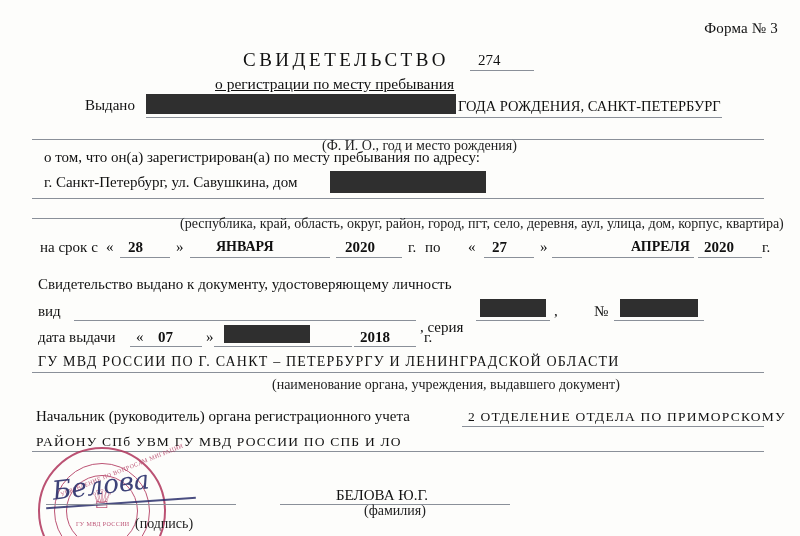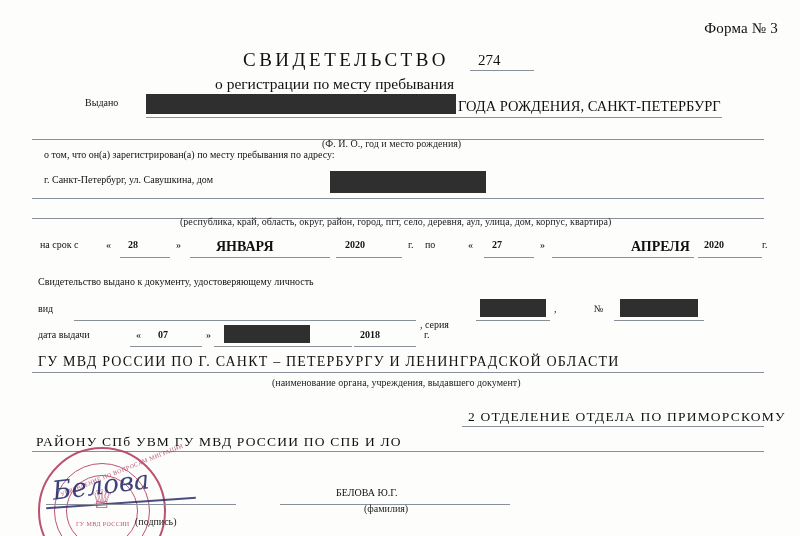--- a/index.html
+++ b/index.html
@@ -22,38 +22,39 @@
     position: absolute;
     border-bottom: 1px solid #8a9099;
     height: 0;
   }
   .redact {
     position: absolute;
     background: #2f2f2f;
   }
   .txt { position: absolute; white-space: nowrap; }
   .small-caption {
-    font-size: 10px;
+    font-size: 14px;
     color: #222;
     text-align: left;
   }
   .form-no {
     font-size: 15px;
     letter-spacing: 0.2px;
   }
   .title-main {
     font-size: 19px;
     letter-spacing: 3.5px;
     font-weight: 400;
   }
   .title-sub {
     font-size: 15.5px;
+    text-decoration: underline;
   }
   .body-text {
-    font-size: 10px;
+    font-size: 15px;
   }
   .handwrite-num {
     font-size: 15px;
     text-decoration: none;
   }
   .spaced {
     letter-spacing: 1.2px;
   }
   .stamp {
     position: absolute;
@@ -185,20 +186,21 @@
   <div class="redact" style="left:224px; top:325px; width:86px; height:18px;"></div>
   <div class="line" style="left:214px; top:346px; width:138px;"></div>
   <div class="txt body-text" style="left:360px; top:329px; font-weight:bold;">2018</div>
   <div class="line" style="left:354px; top:346px; width:62px;"></div>
   <div class="txt body-text" style="left:424px; top:329px;">г.</div>
 
   <div class="txt spaced" style="left:38px; top:354px; font-size:14px;">ГУ  МВД  РОССИИ  ПО  Г. САНКТ – ПЕТЕРБУРГУ  И  ЛЕНИНГРАДСКОЙ ОБЛАСТИ</div>
   <div class="line" style="left:32px; top:372px; width:732px;"></div>
   <div class="txt small-caption" style="left:272px; top:371px;margin-top:6px;">(наименование органа, учреждения, выдавшего документ)</div>
 
+  <div class="txt body-text" style="left:36px; top:408px;">Начальник (руководитель) органа регистрационного учета</div>
   <div class="txt spaced" style="left:468px; top:409px; font-size:13.5px;">2 ОТДЕЛЕНИЕ ОТДЕЛА  ПО ПРИМОРСКОМУ</div>
   <div class="line" style="left:462px; top:426px; width:302px;"></div>
   <div class="txt spaced" style="left:36px; top:434px; font-size:13.5px;">РАЙОНУ СПб УВМ  ГУ  МВД  РОССИИ  ПО СПБ  И  ЛО</div>
   <div class="line" style="left:32px; top:451px; width:732px;"></div>
 
   <div class="stamp" style="left:38px; top:447px;">
     <div class="inner"></div>
     <div class="inner2"></div>
     <div class="stamp-eagle">♕</div>
     <div class="stamp-text" style="left:16px; top:18px; transform:rotate(-22deg);">УПРАВЛЕНИЕ ПО ВОПРОСАМ МИГРАЦИИ</div>

